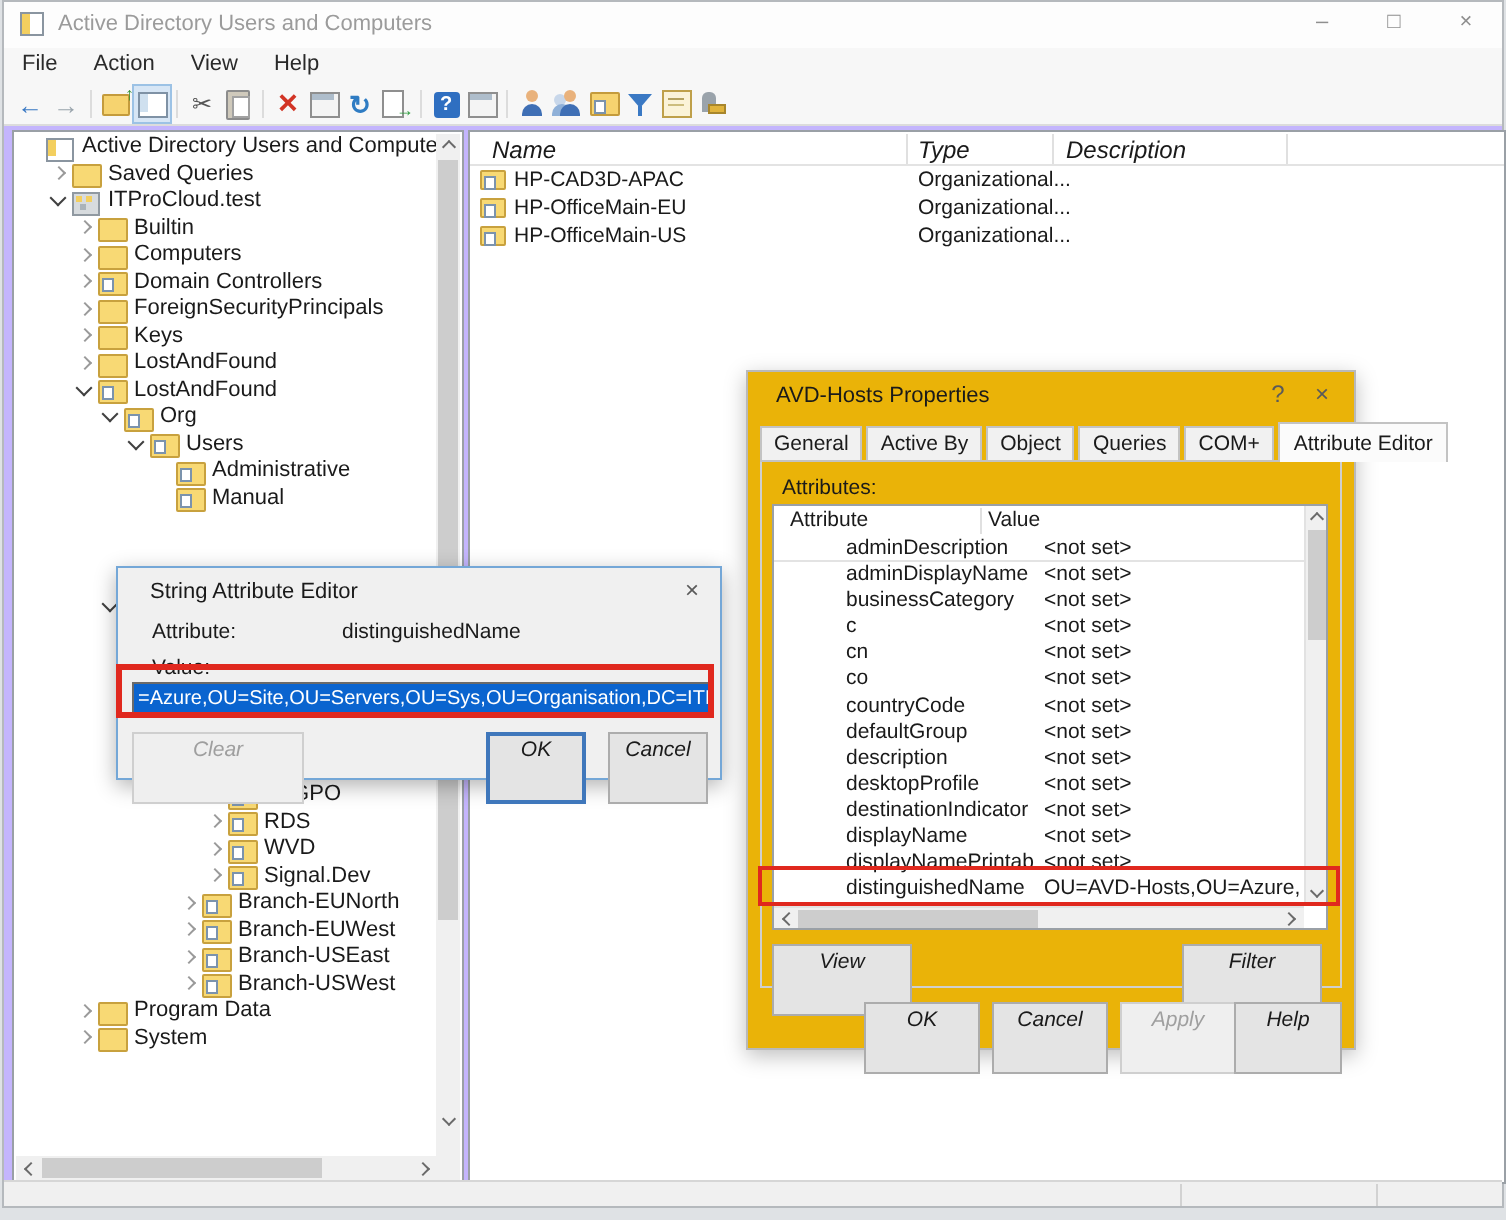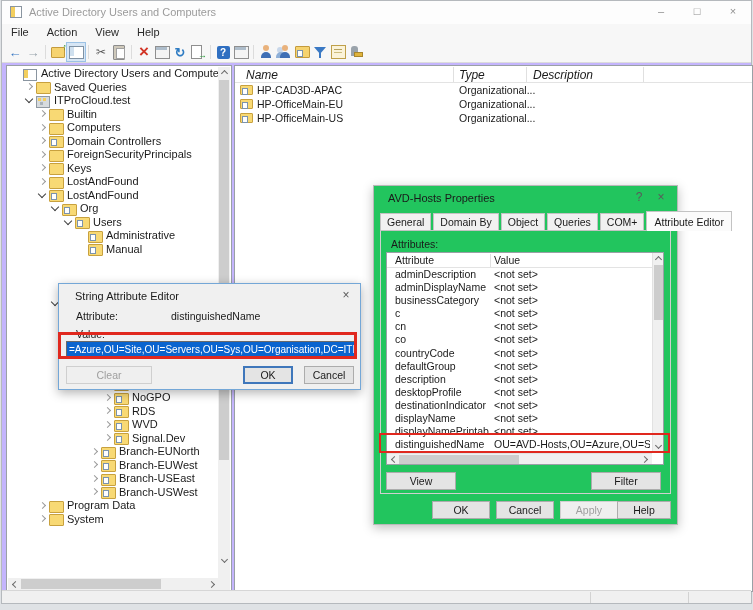--- a/index.html
+++ b/index.html
@@ -90,45 +90,45 @@
   .col-sep { position:absolute; top:1px; width:1px; height:15px; background:#e0e0e0; }
   .lrow { position:absolute; left:0; right:0; height:14px; }
   .lrow .ticon2 { position:absolute; left:5px; top:2px; width:13px; height:10px; background:#f8d974; border:1px solid #c8a13e; border-radius:1px; }
   .lrow .ticon2::after { content:""; position:absolute; left:1px; top:2px; width:4px; height:5px; background:#fff; border:1px solid #7b93ad; }
   .lrow span { position:absolute; font-size:10.5px; color:#1a1a1a; top:1px; white-space:nowrap; }
   .lrow .c-name { left:22px; } .lrow .c-type { left:224px; } .lrow .c-desc { left:298px; }
   
   .statusbar { position:absolute; left:0; bottom:0; right:0; height:13px; background:#f0f0f0; border-top:1px solid #d6d6d6; }
   .statusbar i { position:absolute; top:1px; width:1px; height:11px; background:#d2d2d2; }
   
-  .props { position:absolute; left:373px; top:185px; width:305px; height:340px; background:#22c55e;
+  .props { position:absolute; left:373px; top:185px; width:305px; height:340px; background:#eab308;
            border:1px solid #b9b9b9; box-shadow:0 3px 10px rgba(0,0,0,.25); z-index:20; }
   .props .dtitle { position:absolute; left:14px; top:6px; font-size:11px; color:#1a1a1a; }
   .dctl { position:absolute; top:4px; font-size:12px; color:#5a5a5a; width:16px; text-align:center; }
   .tabstrip { position:absolute; left:6px; right:6px; top:27px; height:18px; border-bottom:1px solid #c3c3c3; display:flex; align-items:flex-end; }
   .tab { border:1px solid #c3c3c3; border-bottom:none; background:#f1f1f1; font-size:10.5px; color:#1a1a1a;
          padding:2px 6px 2px 6px; margin-right:2px; white-space:nowrap; }
   .tab[data-active="true"] { background:#fbfbfb; padding:4px 7px 3px 7px; margin-bottom:-1px; }
   .tabpage { position:absolute; left:6px; right:6px; top:45px; height:263px; border:1px solid #cfcfcf; border-top:none; }
   .attr-label { position:absolute; left:17px; top:52px; font-size:10.5px; color:#1a1a1a; }
   .gridbox { position:absolute; left:12px; top:66px; width:278px; height:213px; background:#fff; border:1px solid #9aa0a6; }
-  .grid-head { position:absolute; left:0; top:0; right:11px; height:15px; border-bottom:1px solid #e3e3e3; background:#fff; }
+  .grid-head { position:absolute; left:0; top:0; right:11px; height:28px; border-bottom:1px solid #e3e3e3; background:#fff; }
   .grid-head span { position:absolute; top:1px; font-size:10.5px; color:#1a1a1a; }
   .gh1 { left:8px; } .gh2 { left:107px; }
   .grid-vsep { position:absolute; left:103px; top:1px; width:1px; height:13px; background:#e0e0e0; }
-  .grows { position:absolute; left:0; top:15px; right:11px; bottom:11px; overflow:hidden; }
+  .grows { position:absolute; left:0; top:15px; right:11px; bottom:11px; overflow:hidden;padding-left:28px; }
   .grow { height:13.1px; position:relative; white-space:nowrap; }
   .grow span { position:absolute; top:0; font-size:10.5px; color:#1a1a1a; line-height:13px; }
   .grow .ga { left:8px; width:94px; overflow:hidden; } .grow .gv { left:107px; right:2px; overflow:hidden; }
   .gsb-v { position:absolute; right:0; top:0; width:11px; bottom:11px; background:#f0f0f0; border-left:1px solid #e2e2e2; }
   .gsb-h { position:absolute; left:0; bottom:0; right:11px; height:11px; background:#f0f0f0; border-top:1px solid #e2e2e2; }
   .gsb-v .sb-thumb-v { left:1px; top:12px; width:9px; height:55px; }
   .gsb-h .sb-thumb-h { left:12px; top:1px; width:120px; height:9px; }
-  .btn { position:absolute; height:18px; background:#e4e4e4; border:1px solid #acacac; font-size:10.5px;
-         color:#1a1a1a; text-align:center; line-height:16px; }
+  .btn { position:absolute; height:36px; background:#e4e4e4; border:1px solid #acacac; font-size:10.5px;
+         color:#1a1a1a; text-align:center; line-height:16px;font-style:italic; }
   .btn[data-disabled="true"] { color:#9f9f9f; background:#efefef; border-color:#cfcfcf; }
   .btn.focus { border:1px solid #3f77bb; box-shadow:inset 0 0 0 1px #3f77bb; }
   
   .sae { position:absolute; left:58px; top:283px; width:303px; height:107px; background:#f0f0f0;
          border:1px solid #74a7d7; box-shadow:0 3px 10px rgba(0,0,0,.3); z-index:30; }
   .sae .dtitle { position:absolute; left:16px; top:6px; font-size:11px; color:#1a1a1a; }
   .sae-lbl { position:absolute; font-size:10.5px; color:#1a1a1a; }
   .sae-input { position:absolute; left:7px; top:57px; width:289px; height:17px; background:#0a64cf;
                border:1px solid #6a6a6a; color:#fff; font-size:10px; line-height:15px; padding:0 2px;
                white-space:nowrap; overflow:hidden; }
@@ -414,21 +414,21 @@
     </div>
   </div>
 
   <div class="props">
     <div class="dtitle">AVD-Hosts Properties</div>
     <div class="dctl" style="right:30px;">?</div>
     <div class="dctl" style="right:8px;">×</div>
     <div class="tabstrip">
 
     <div class="tab">General</div>
-        <div class="tab">Domain By</div>
+        <div class="tab">Active By</div>
         <div class="tab">Object</div>
         <div class="tab">Queries</div>
         <div class="tab">COM+</div>
         <div class="tab" data-active="true">Attribute Editor</div>
       </div>
     <div class="tabpage"></div>
     <div class="attr-label">Attributes:</div>
     <div class="gridbox">
       <div class="grid-head">
         <span class="gh1">Attribute</span>

